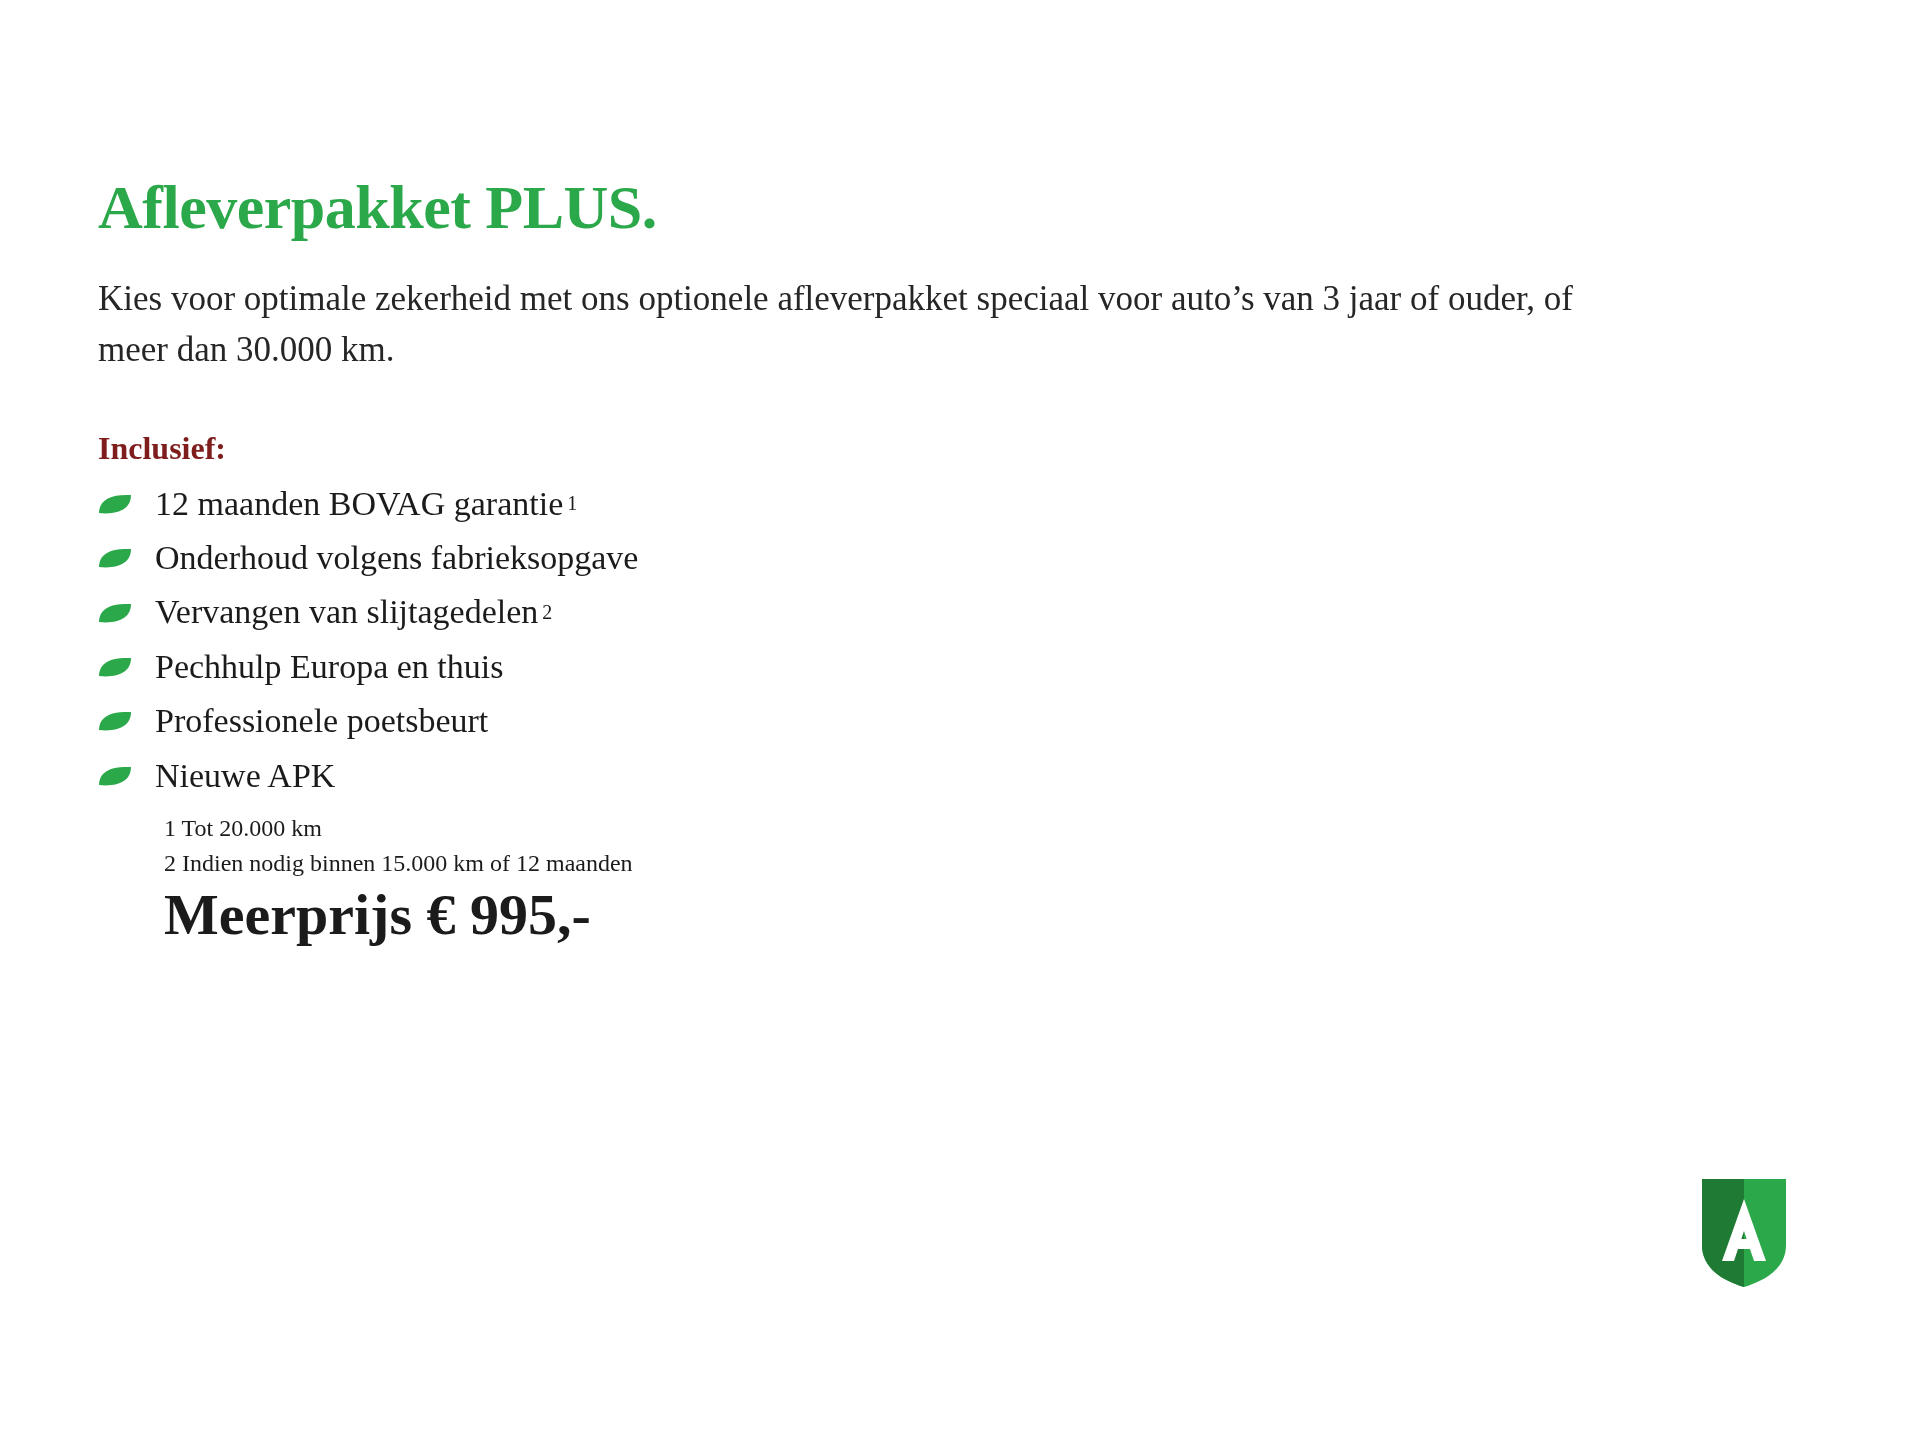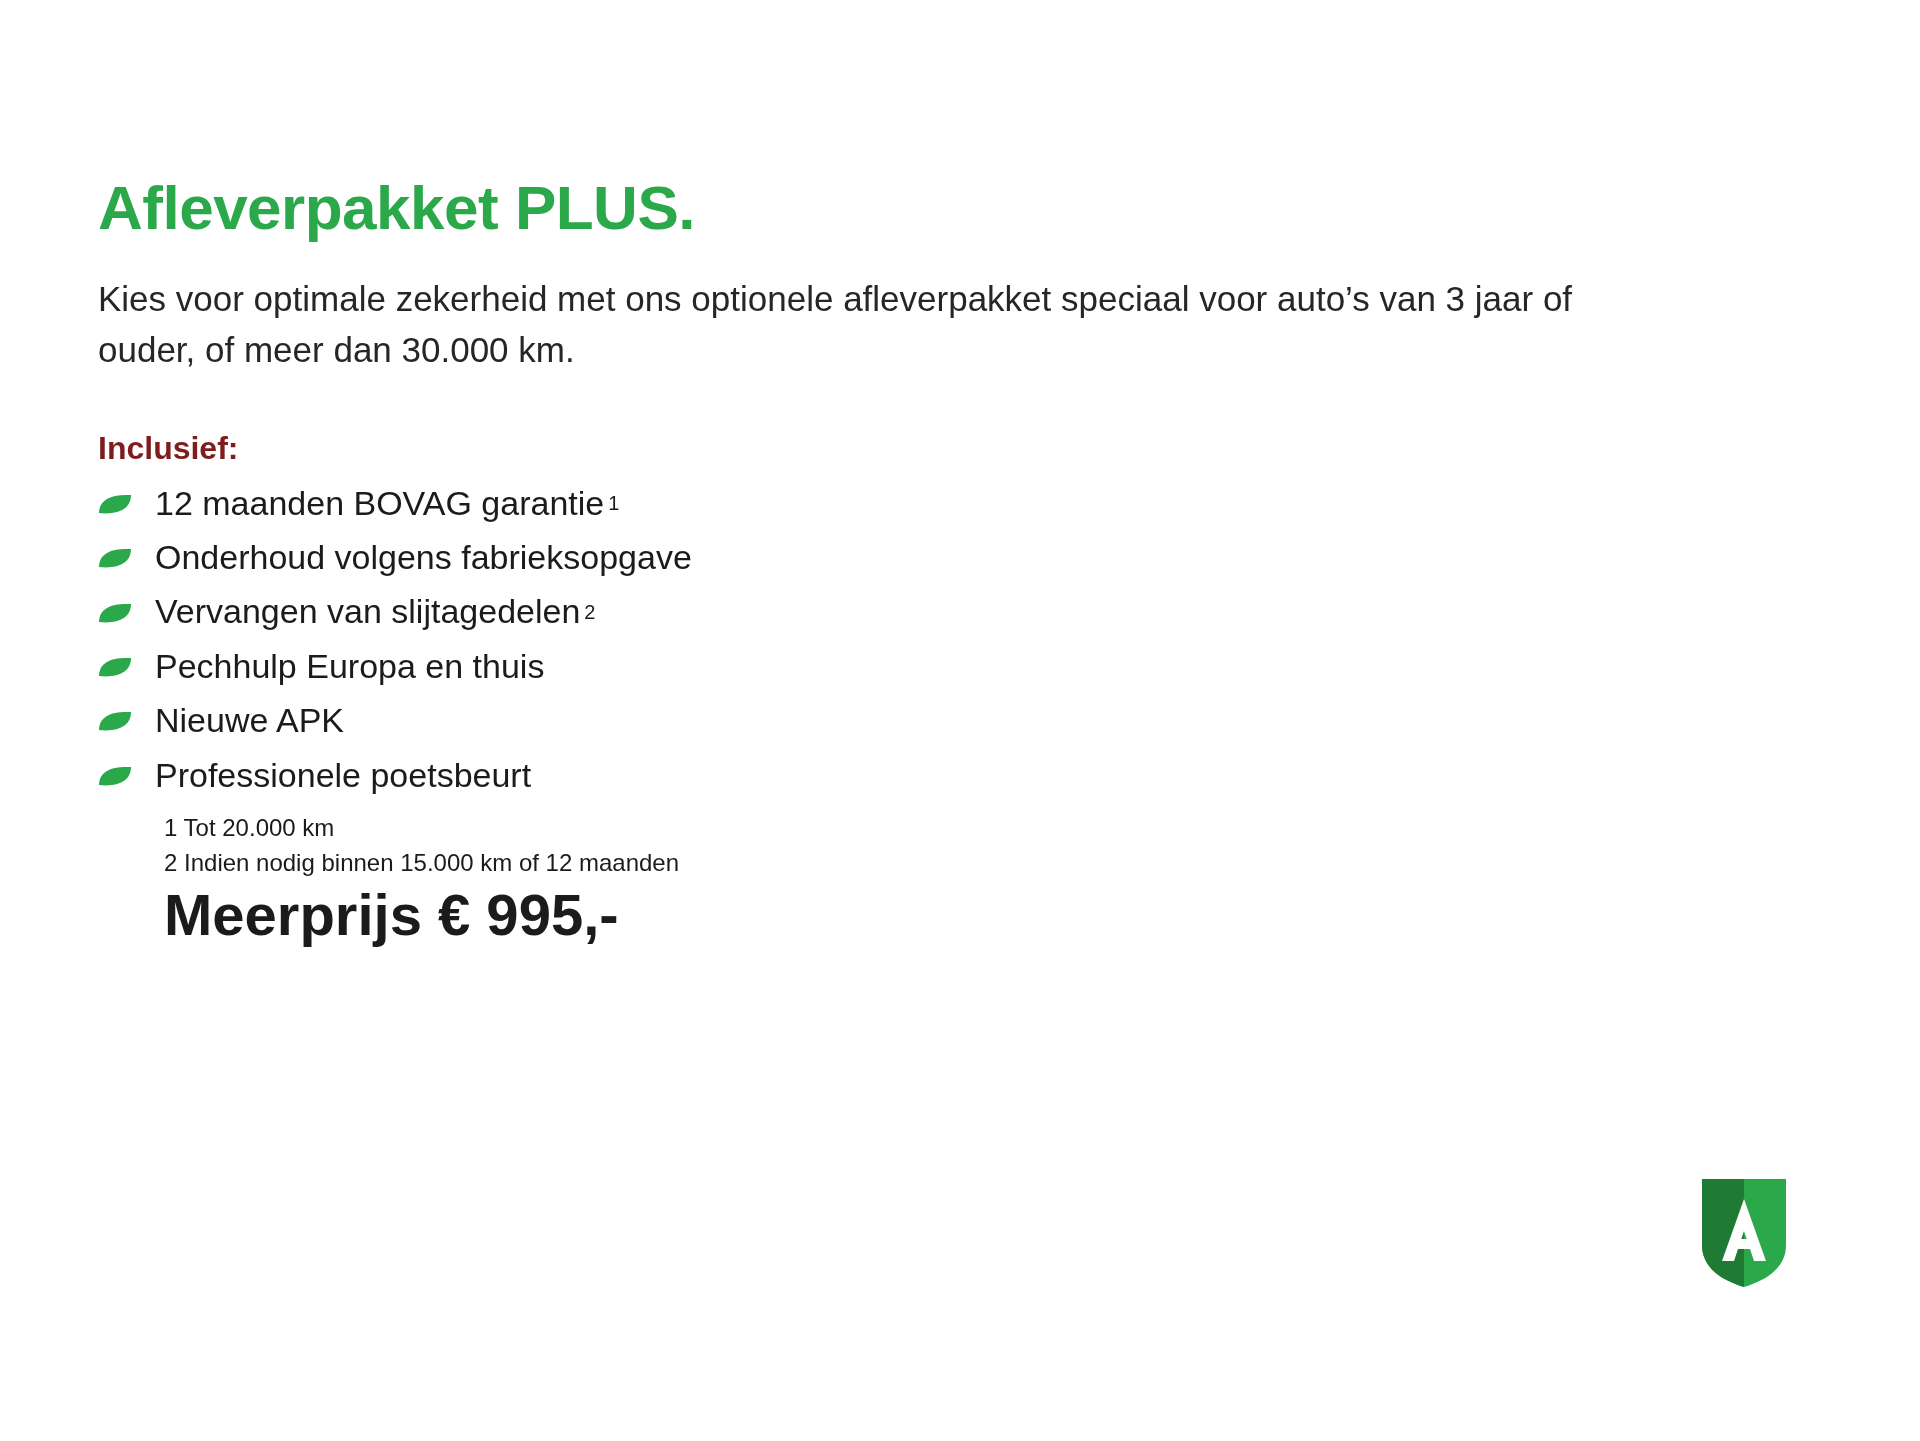--- a/index.html
+++ b/index.html
@@ -13,20 +13,21 @@
     font-family: "Liberation Sans", sans-serif;
     color: #1b1b1b;
     overflow: hidden;
   }
   .page {
     position: relative;
     width: 1920px;
     height: 1441px;
     background: #ffffff;
     box-sizing: border-box;
+    font-family: Liberation Serif, serif;
   }
   .content {
     position: absolute;
     left: 98px;
     top: 175px;
     width: 1560px;
   }
   .headline {
     font-size: 62px;
     font-weight: bold;
@@ -159,30 +160,30 @@
         </span>
         <span class="feat-text">Pechhulp Europa en thuis</span>
         <span class="sup"></span>
       </li>
       <li>
         <span class="bullet">
           <svg viewBox="0 0 34 23" width="34" height="23" xmlns="http://www.w3.org/2000/svg">
             <path d="M1 20 C1 6, 14 1, 33 2 C33 16, 20 22, 1 20 Z" fill="#2aa84a"></path>
           </svg>
         </span>
+        <span class="feat-text">Professionele poetsbeurt</span>
+        <span class="sup"></span>
+      </li>
+      <li>
+        <span class="bullet">
+          <svg viewBox="0 0 34 23" width="34" height="23" xmlns="http://www.w3.org/2000/svg">
+            <path d="M1 20 C1 6, 14 1, 33 2 C33 16, 20 22, 1 20 Z" fill="#2aa84a"></path>
+          </svg>
+        </span>
         <span class="feat-text">Nieuwe APK</span>
-        <span class="sup"></span>
-      </li>
-      <li>
-        <span class="bullet">
-          <svg viewBox="0 0 34 23" width="34" height="23" xmlns="http://www.w3.org/2000/svg">
-            <path d="M1 20 C1 6, 14 1, 33 2 C33 16, 20 22, 1 20 Z" fill="#2aa84a"></path>
-          </svg>
-        </span>
-        <span class="feat-text">Professionele poetsbeurt</span>
         <span class="sup"></span>
       </li>
     </ul>
 
     <div class="footnotes">
       <div>1 Tot 20.000 km</div>
       <div>2 Indien nodig binnen 15.000 km of 12 maanden</div>
     </div>
 
     <div class="price">Meerprijs € 995,-</div>

